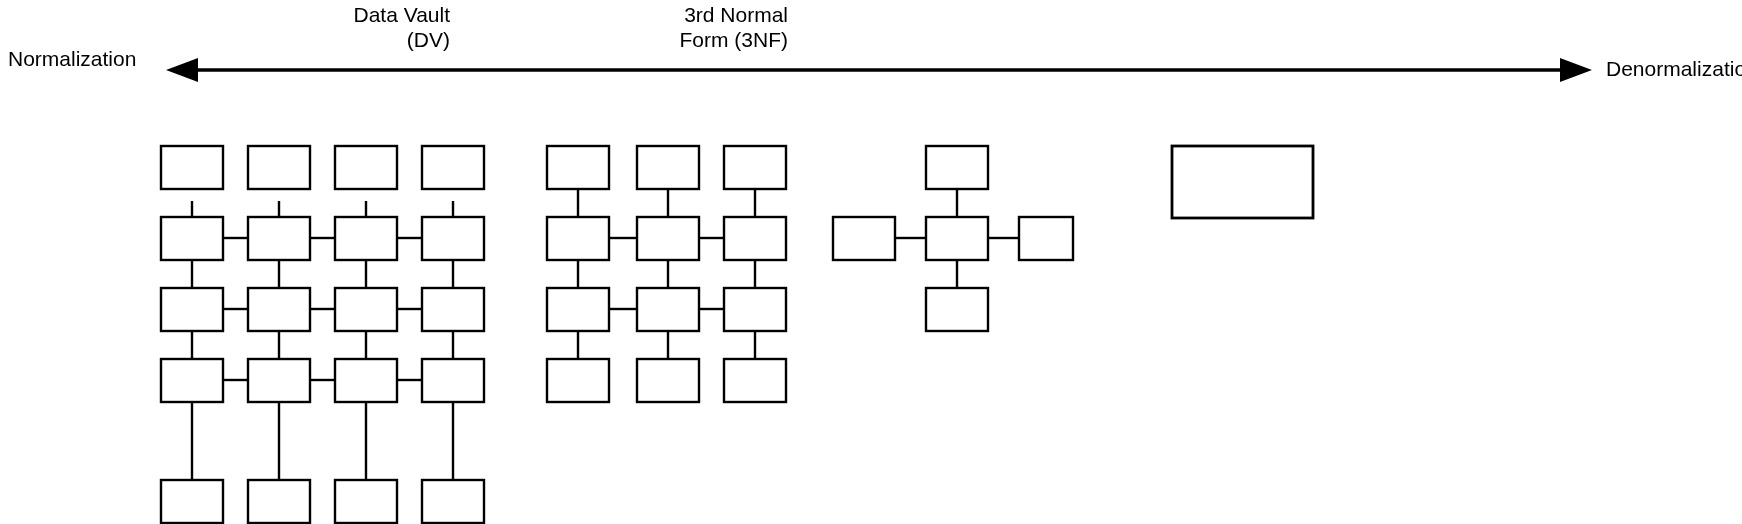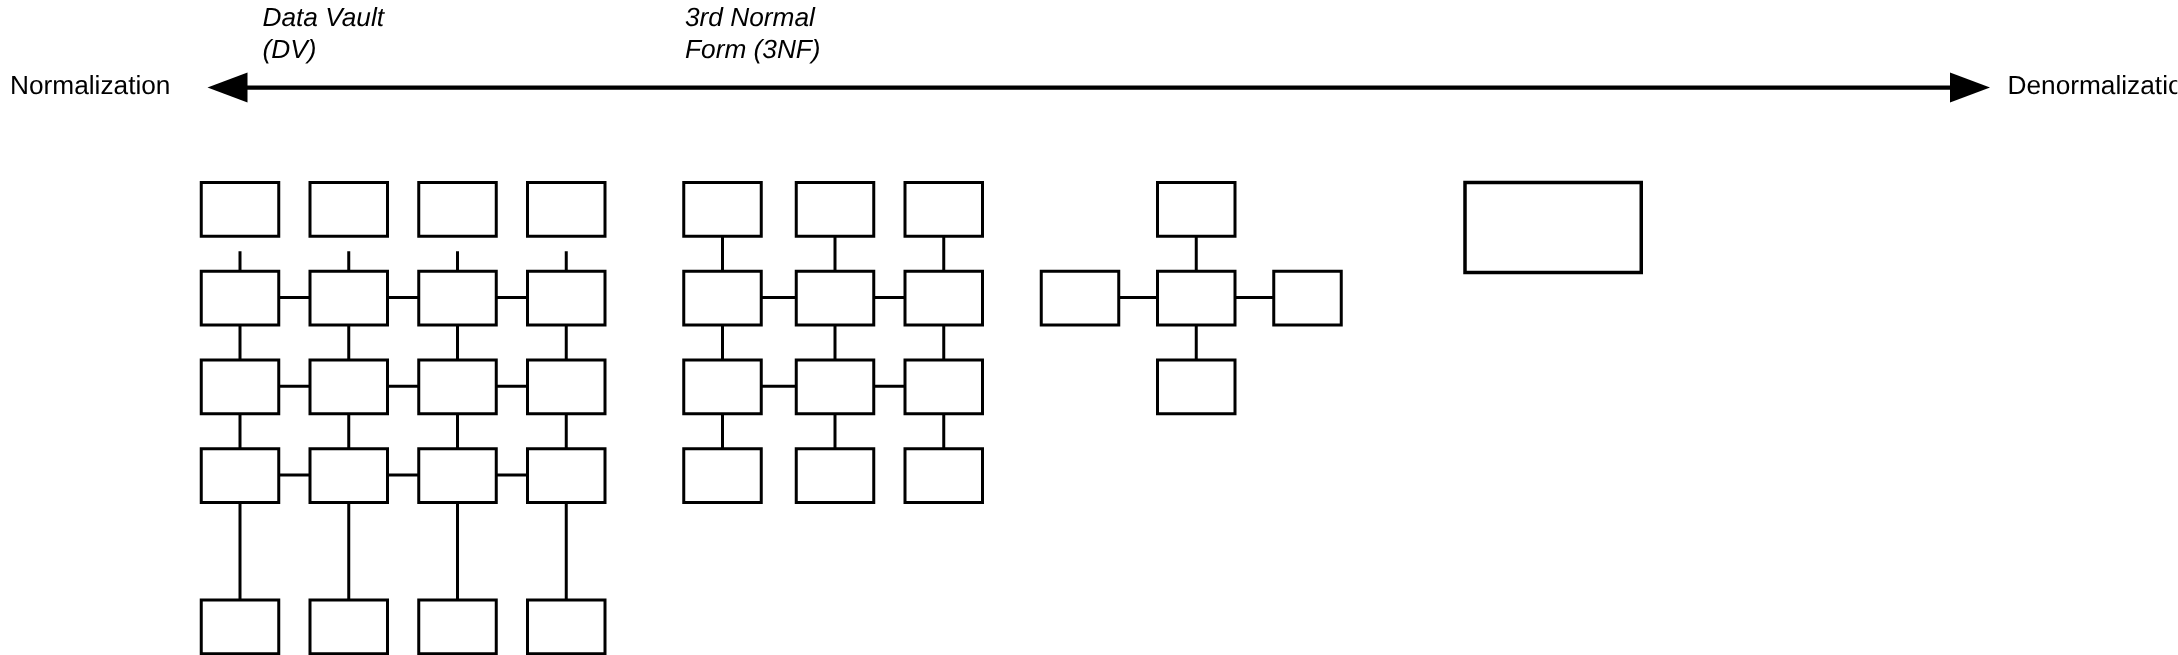--- a/index.html
+++ b/index.html
@@ -18,32 +18,31 @@
     background: #ffffff;
     overflow: hidden;
   }
   .axis-end-label {
     position: absolute;
     font-size: 21px;
     line-height: 24px;
     color: #000000;
     white-space: nowrap;
   }
-  .axis-end-label.left  { left: 8px;  top: 57px; text-align: right; }
+  .axis-end-label.left  { left: 8px;  top: 47px; text-align: right; }
   .axis-end-label.right { left: 1606px; top: 57px; }
 
   .stage-label {
     position: absolute;
     top: 2px;
-    text-align: left;
+    text-align: right;
     font-size: 21px;
     line-height: 25px;
     color: #000000;
     white-space: pre-line;
-    font-style: italic;
   }
 
   svg.overlay {
     position: absolute;
     left: 0; top: 0;
     width: 1742px;
     height: 524px;
   }
   .box {
     fill: #ffffff;

